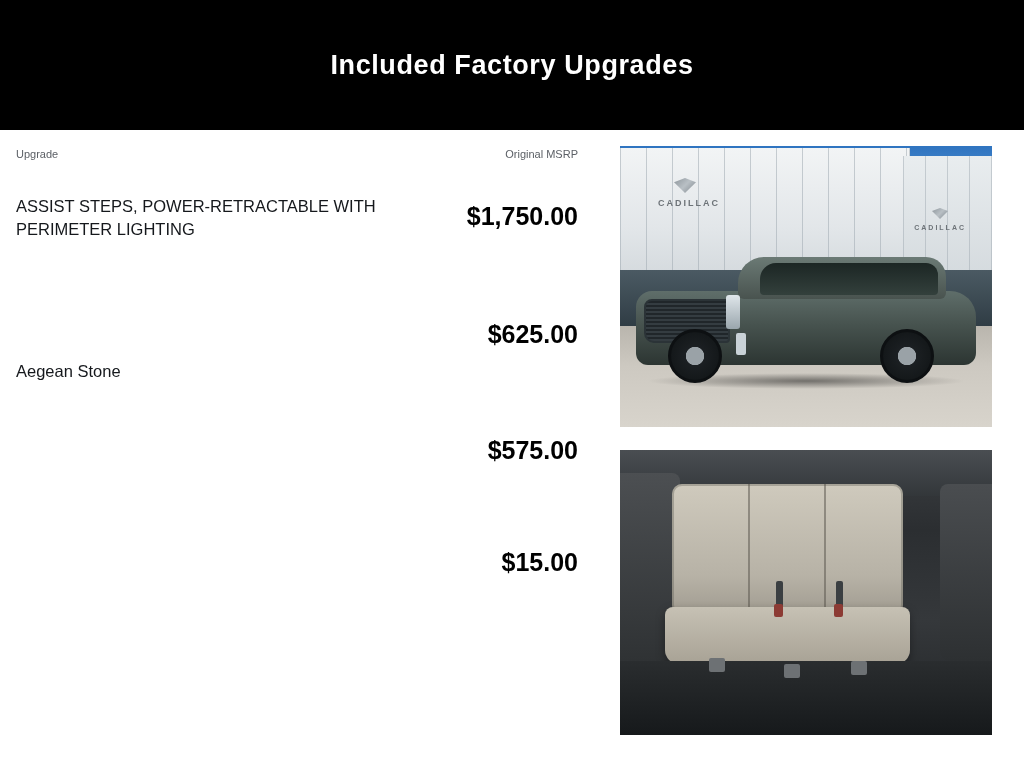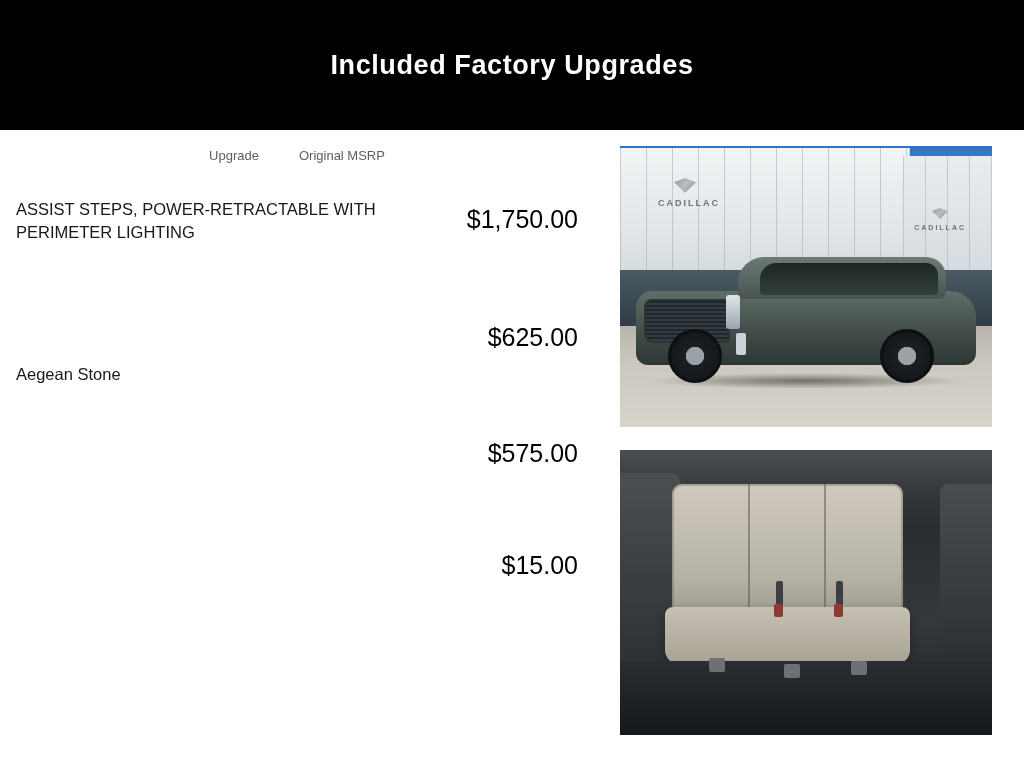--- a/index.html
+++ b/index.html
@@ -48,24 +48,24 @@
     position: absolute;
     left: 0;
     top: 0;
     width: 610px;
     height: 638px;
     padding: 18px 16px 0 16px;
   }
 
   .col-headers {
     display: flex;
-    justify-content: center;
+    justify-content: space-between;
     align-items: baseline;
     color: #5c6066;
-    font-size: 13px;
+    font-size: 11px;
     padding-right: 16px;
     gap: 40px;
   }
   .col-headers .h-left { text-align: left; }
   .col-headers .h-right { text-align: right; }
 
   .rows {
     margin-top: 34px;
   }
 
@@ -79,21 +79,21 @@
     left: 0;
     width: 360px;
     font-size: 16.5px;
     color: #15181c;
     line-height: 1.42;
   }
   .row .price {
     position: absolute;
     right: 16px;
     font-size: 25px;
-    font-weight: normal;
+    font-weight: bold;
     color: #000000;
     text-align: right;
     white-space: nowrap;
   }
 
   
   .row-0 { height: 120px; }
   .row-0 .label { top: 1px; }
   .row-0 .price { top: 8px; }
 

